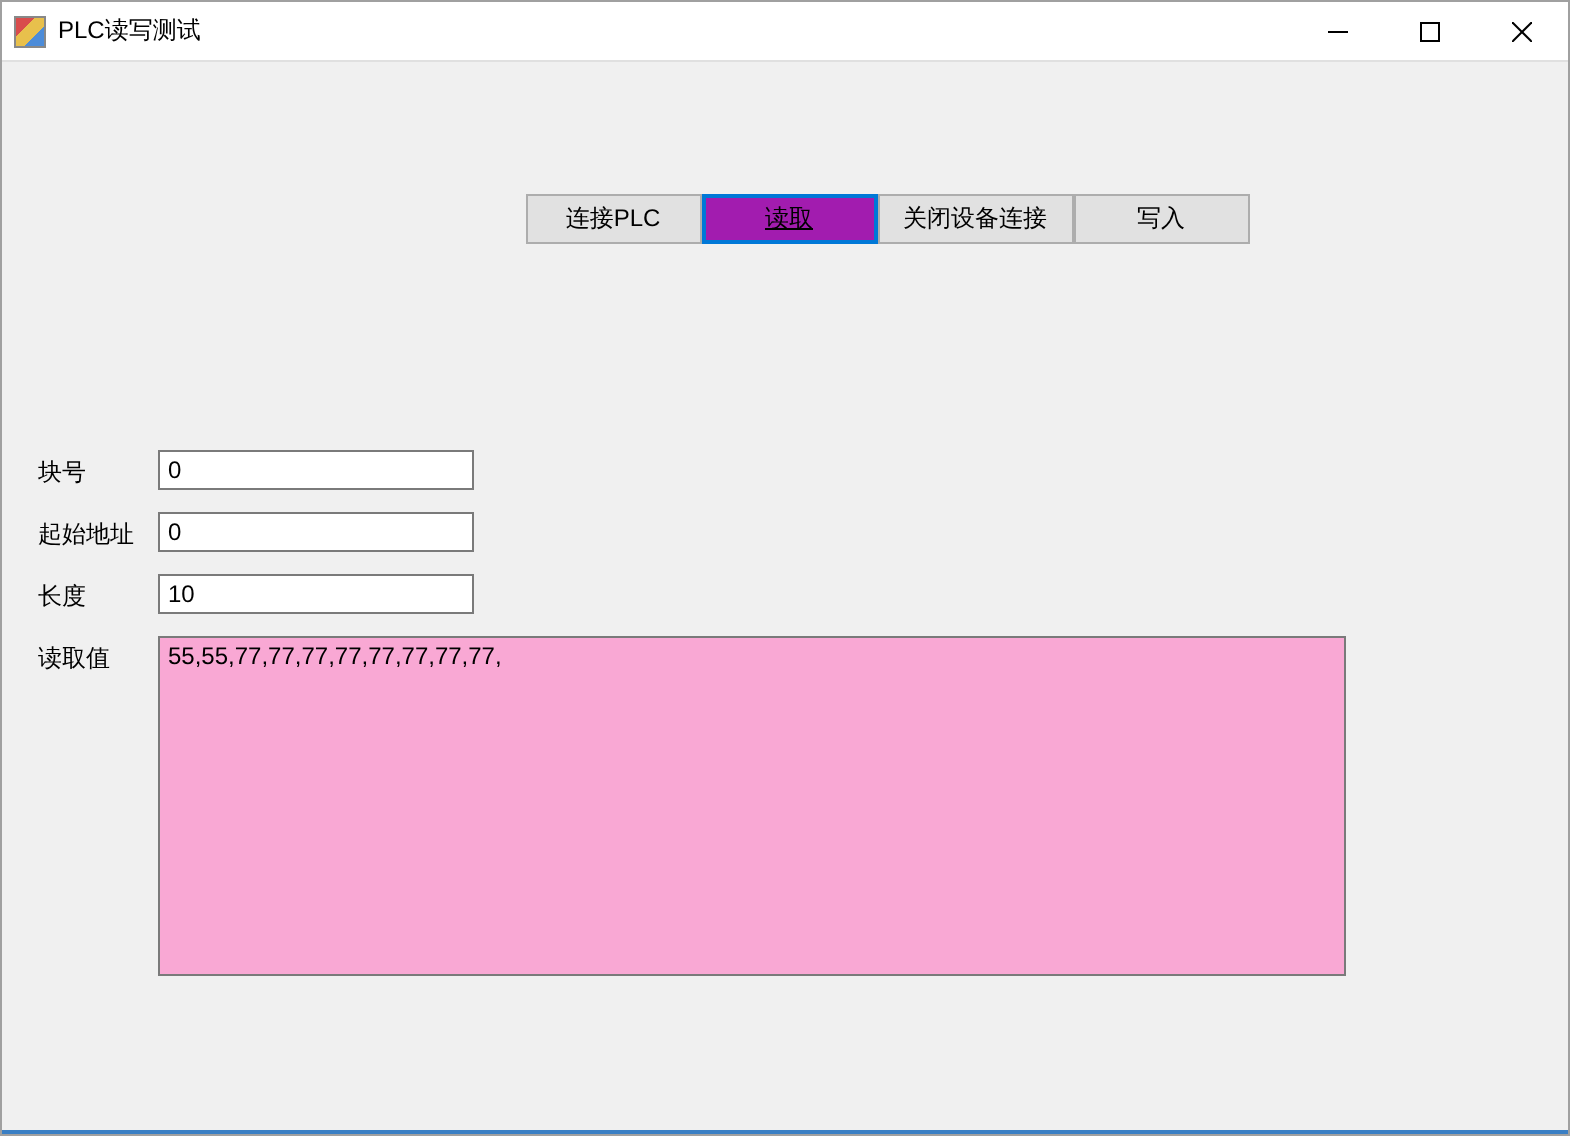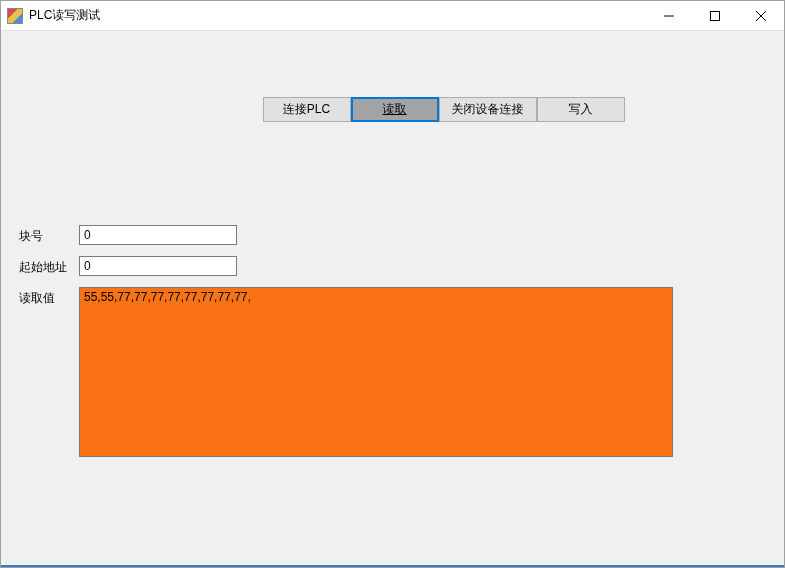--- a/index.html
+++ b/index.html
@@ -80,21 +80,21 @@
       border: 1px solid #adadad;
       font-size: 12px;
       font-family: inherit;
       cursor: pointer;
       display: flex;
       align-items: center;
       justify-content: center;
     }
     .btn.active {
       border: 2px solid #0078d7;
-      background: #a3a3a3;
+      background: #a21caf;
       text-decoration: underline;
     }
     .btn.wide {
       width: 98px;
     }
     .form-area {
       position: absolute;
       top: 194px;
       left: 18px;
       right: 30px;
@@ -117,21 +117,21 @@
       background: #fff;
       font-size: 12px;
       font-family: inherit;
       padding: 0 4px;
       outline: none;
     }
     .read-value-box {
       width: 594px;
       height: 170px;
       border: 1px solid #7a7a7a;
-      background: #f97316;
+      background: #f9a8d4;
       font-size: 12px;
       font-family: inherit;
       padding: 2px 4px;
       resize: none;
       outline: none;
       overflow: auto;
     }
     .footer-line {
       position: absolute;
       bottom: 0;
@@ -190,20 +190,24 @@
     <div class="form-area">
       <div class="form-row">
         <div class="form-label">块号</div>
         <input class="text-input" value="0" style="">
       </div>
       <div class="form-row">
         <div class="form-label">起始地址</div>
         <input class="text-input" value="0" style="">
       </div>
       <div class="form-row">
+        <div class="form-label">长度</div>
+        <input class="text-input" value="10" style="">
+      </div>
+      <div class="form-row">
         <div class="form-label">读取值</div>
         <textarea class="read-value-box" style="">55,55,77,77,77,77,77,77,77,77,</textarea>
       </div>
     </div>
 
     <div class="footer-line"></div>
   </div>
 </div>
 
 </body></html>

